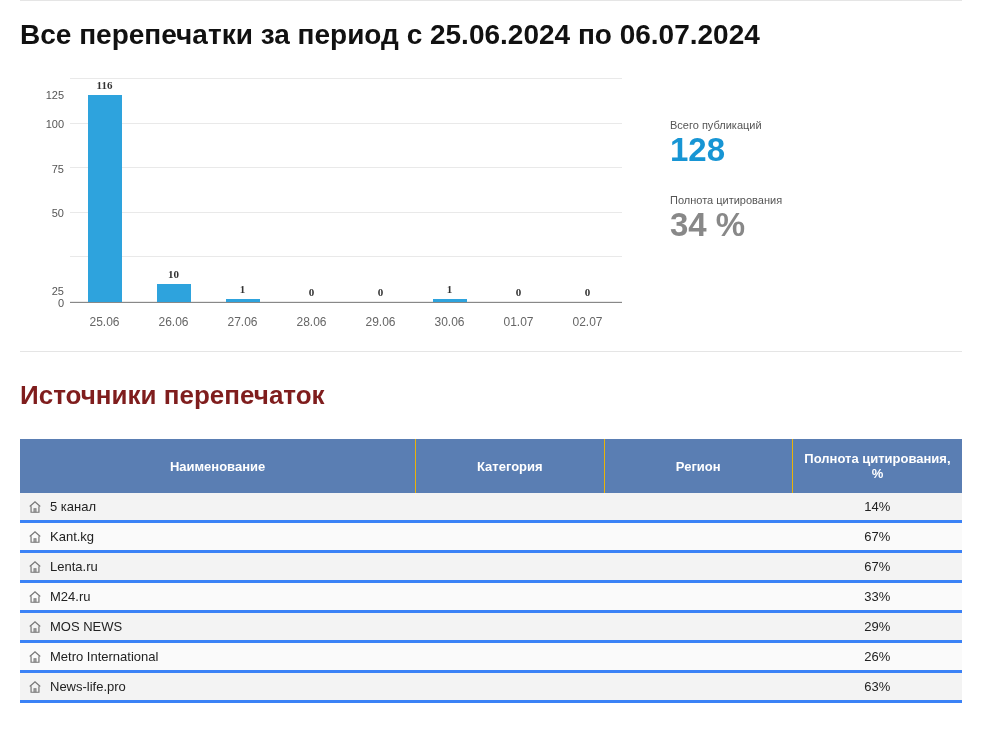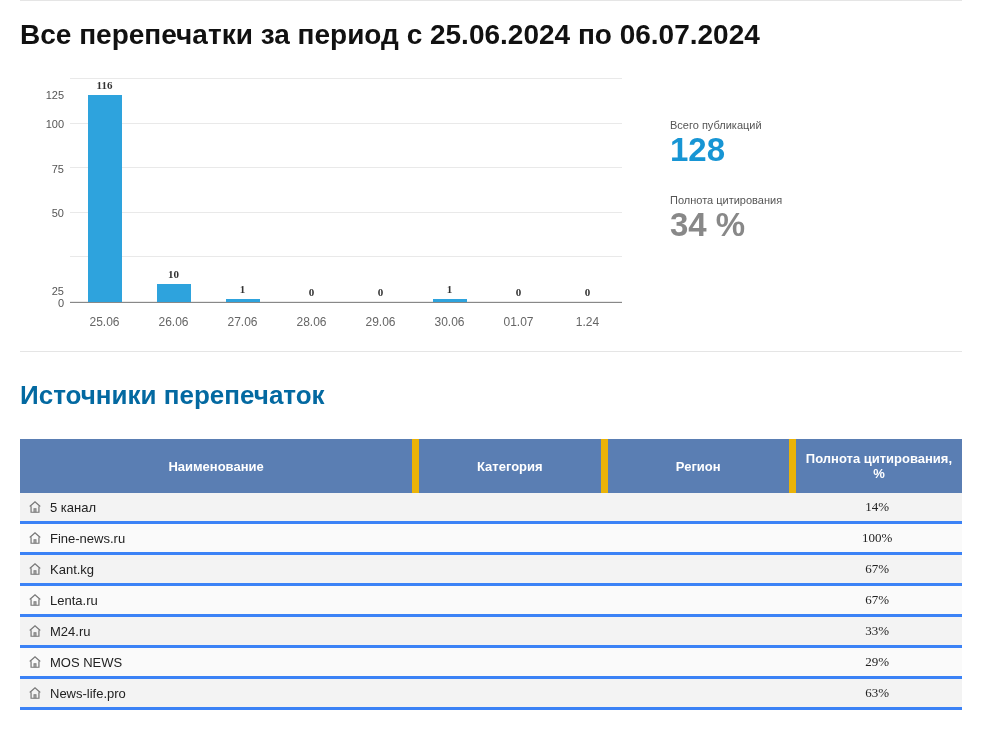--- a/index.html
+++ b/index.html
@@ -16,21 +16,21 @@
   h1.page-title {
     font-size: 28px;
     font-weight: 700;
     margin: 18px 0 18px 0;
     color: #111;
   }
   h2.section-title {
     font-size: 26px;
     font-weight: 700;
     margin: 28px 0 28px 0;
-    color: #0369a1;
+    color: #7f1d1d;
   }
   .stats-row {
     display: flex;
     gap: 40px;
     align-items: flex-start;
   }
   .chart-wrap {
     width: 610px;
     padding-top: 4px;
   }
@@ -122,33 +122,33 @@
     border-collapse: collapse;
     font-size: 13px;
   }
   table.sources thead th {
     background: #5a7eb3;
     color: #fff;
     font-weight: 700;
     font-size: 13px;
     padding: 12px 8px;
     text-align: center;
-    border-right: 7px solid #eab308;
+    border-right: 1px solid #eab308;
   }
   table.sources thead th:last-child { border-right: none; }
   table.sources tbody td {
     padding: 6px 8px;
     border-bottom: 3px solid #3b82f6;
     vertical-align: middle;
   }
   table.sources tbody tr:nth-child(odd) td { background: #f3f3f3; }
   table.sources tbody tr:nth-child(even) td { background: #fafafa; }
   td.name-cell { width: 42%; }
   td.cat-cell, td.region-cell { width: 20%; }
-  td.pct-cell { width: 18%; text-align: center; font-family: Liberation Serif, serif; }
+  td.pct-cell { width: 18%; text-align: center; }
   .source-name {
     display: flex;
     align-items: center;
     gap: 8px;
   }
   .house-icon {
     display: inline-flex;
     width: 14px; height: 14px;
     color: #777;
     flex-shrink: 0;
@@ -208,21 +208,21 @@
             </div>
           </div>
         <div class="x-labels" id="x-labels">
             <div class="x-label">25.06</div>
             <div class="x-label">26.06</div>
             <div class="x-label">27.06</div>
             <div class="x-label">28.06</div>
             <div class="x-label">29.06</div>
             <div class="x-label">30.06</div>
             <div class="x-label">01.07</div>
-            <div class="x-label">1.24</div>
+            <div class="x-label">02.07</div>
           </div>
       <div class="y-tick" style="top: 230px;">0</div>
           <div class="y-tick" style="top: 185.2px; margin-top: 33px;">25</div>
           <div class="y-tick" style="top: 140.4px;">50</div>
           <div class="y-tick" style="top: 95.6px;">75</div>
           <div class="y-tick" style="top: 50.8px;">100</div>
           <div class="y-tick" style="top: 22px;">125</div>
         </div>
     </div>
     <div class="side-stats">
@@ -271,37 +271,20 @@
         <tr>
           <td class="name-cell">
             <div class="source-name">
               <span class="house-icon">
                 <svg viewBox="0 0 16 16" fill="none" stroke="currentColor" stroke-width="1.4">
                   <path d="M2 7.5 L8 2 L14 7.5"></path>
                   <path d="M3.5 7 V14 H12.5 V7"></path>
                   <path d="M7 14 V10 H9 V14"></path>
                 </svg>
               </span>
-              <span>Fine-news.ru</span>
-            </div>
-          </td>
-          <td class="cat-cell"></td>
-          <td class="region-cell"></td>
-          <td class="pct-cell">100%</td>
-        </tr>
-        <tr>
-          <td class="name-cell">
-            <div class="source-name">
-              <span class="house-icon">
-                <svg viewBox="0 0 16 16" fill="none" stroke="currentColor" stroke-width="1.4">
-                  <path d="M2 7.5 L8 2 L14 7.5"></path>
-                  <path d="M3.5 7 V14 H12.5 V7"></path>
-                  <path d="M7 14 V10 H9 V14"></path>
-                </svg>
-              </span>
               <span>Kant.kg</span>
             </div>
           </td>
           <td class="cat-cell"></td>
           <td class="region-cell"></td>
           <td class="pct-cell">67%</td>
         </tr>
         <tr>
           <td class="name-cell">
             <div class="source-name">
@@ -345,20 +328,37 @@
                   <path d="M3.5 7 V14 H12.5 V7"></path>
                   <path d="M7 14 V10 H9 V14"></path>
                 </svg>
               </span>
               <span>MOS NEWS</span>
             </div>
           </td>
           <td class="cat-cell"></td>
           <td class="region-cell"></td>
           <td class="pct-cell">29%</td>
+        </tr>
+        <tr>
+          <td class="name-cell">
+            <div class="source-name">
+              <span class="house-icon">
+                <svg viewBox="0 0 16 16" fill="none" stroke="currentColor" stroke-width="1.4">
+                  <path d="M2 7.5 L8 2 L14 7.5"></path>
+                  <path d="M3.5 7 V14 H12.5 V7"></path>
+                  <path d="M7 14 V10 H9 V14"></path>
+                </svg>
+              </span>
+              <span>Metro International</span>
+            </div>
+          </td>
+          <td class="cat-cell"></td>
+          <td class="region-cell"></td>
+          <td class="pct-cell">26%</td>
         </tr>
         <tr>
           <td class="name-cell">
             <div class="source-name">
               <span class="house-icon">
                 <svg viewBox="0 0 16 16" fill="none" stroke="currentColor" stroke-width="1.4">
                   <path d="M2 7.5 L8 2 L14 7.5"></path>
                   <path d="M3.5 7 V14 H12.5 V7"></path>
                   <path d="M7 14 V10 H9 V14"></path>
                 </svg>

